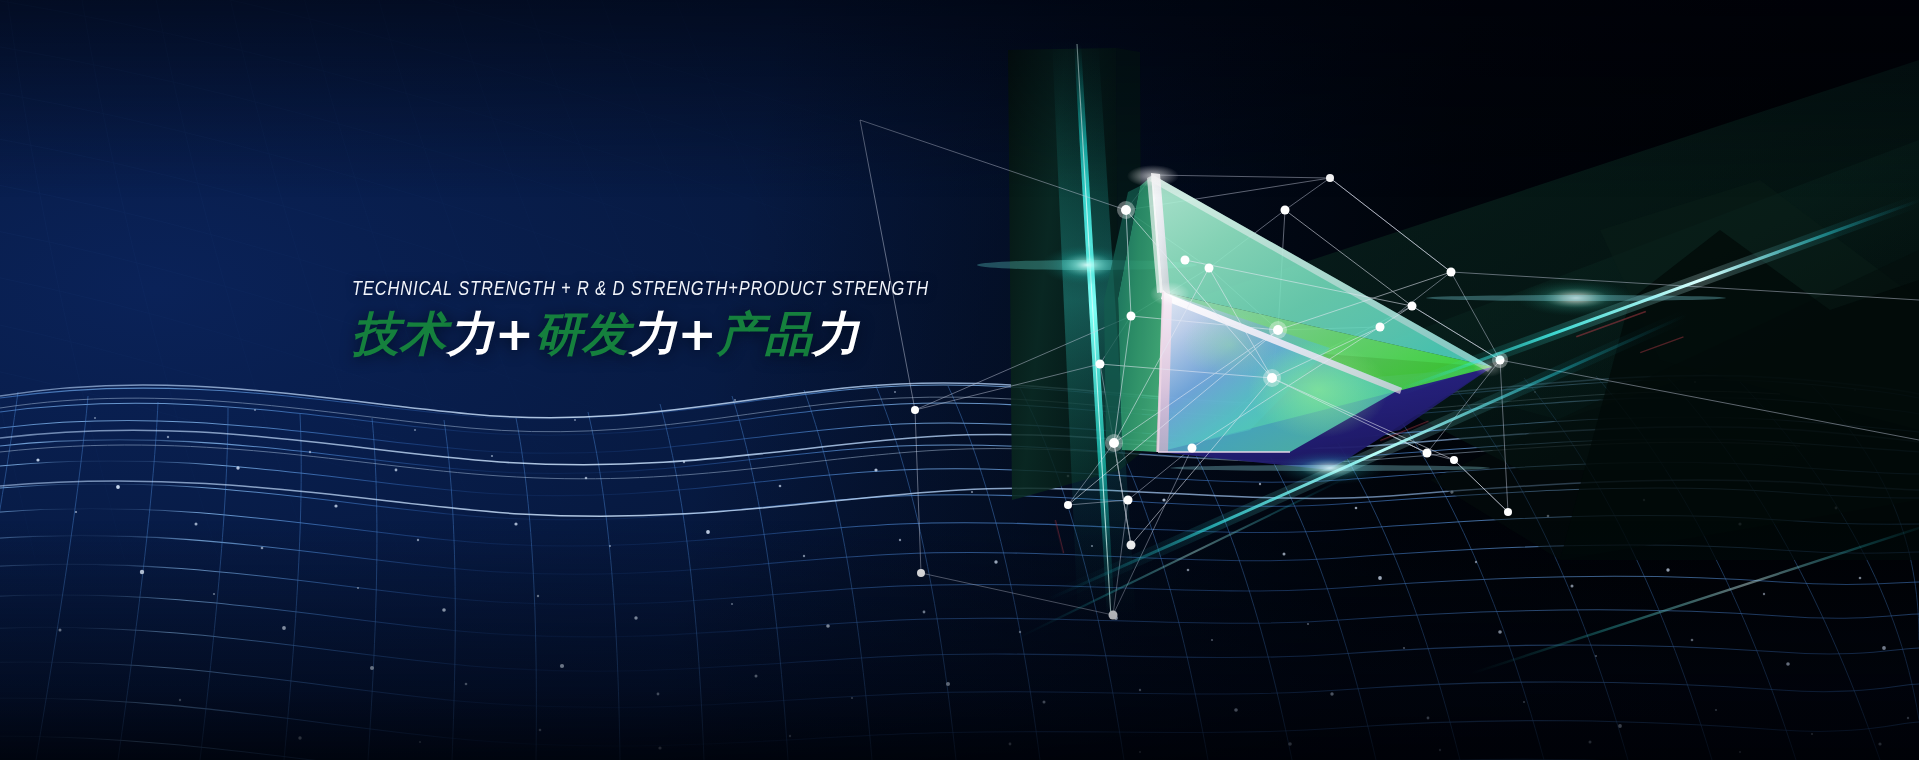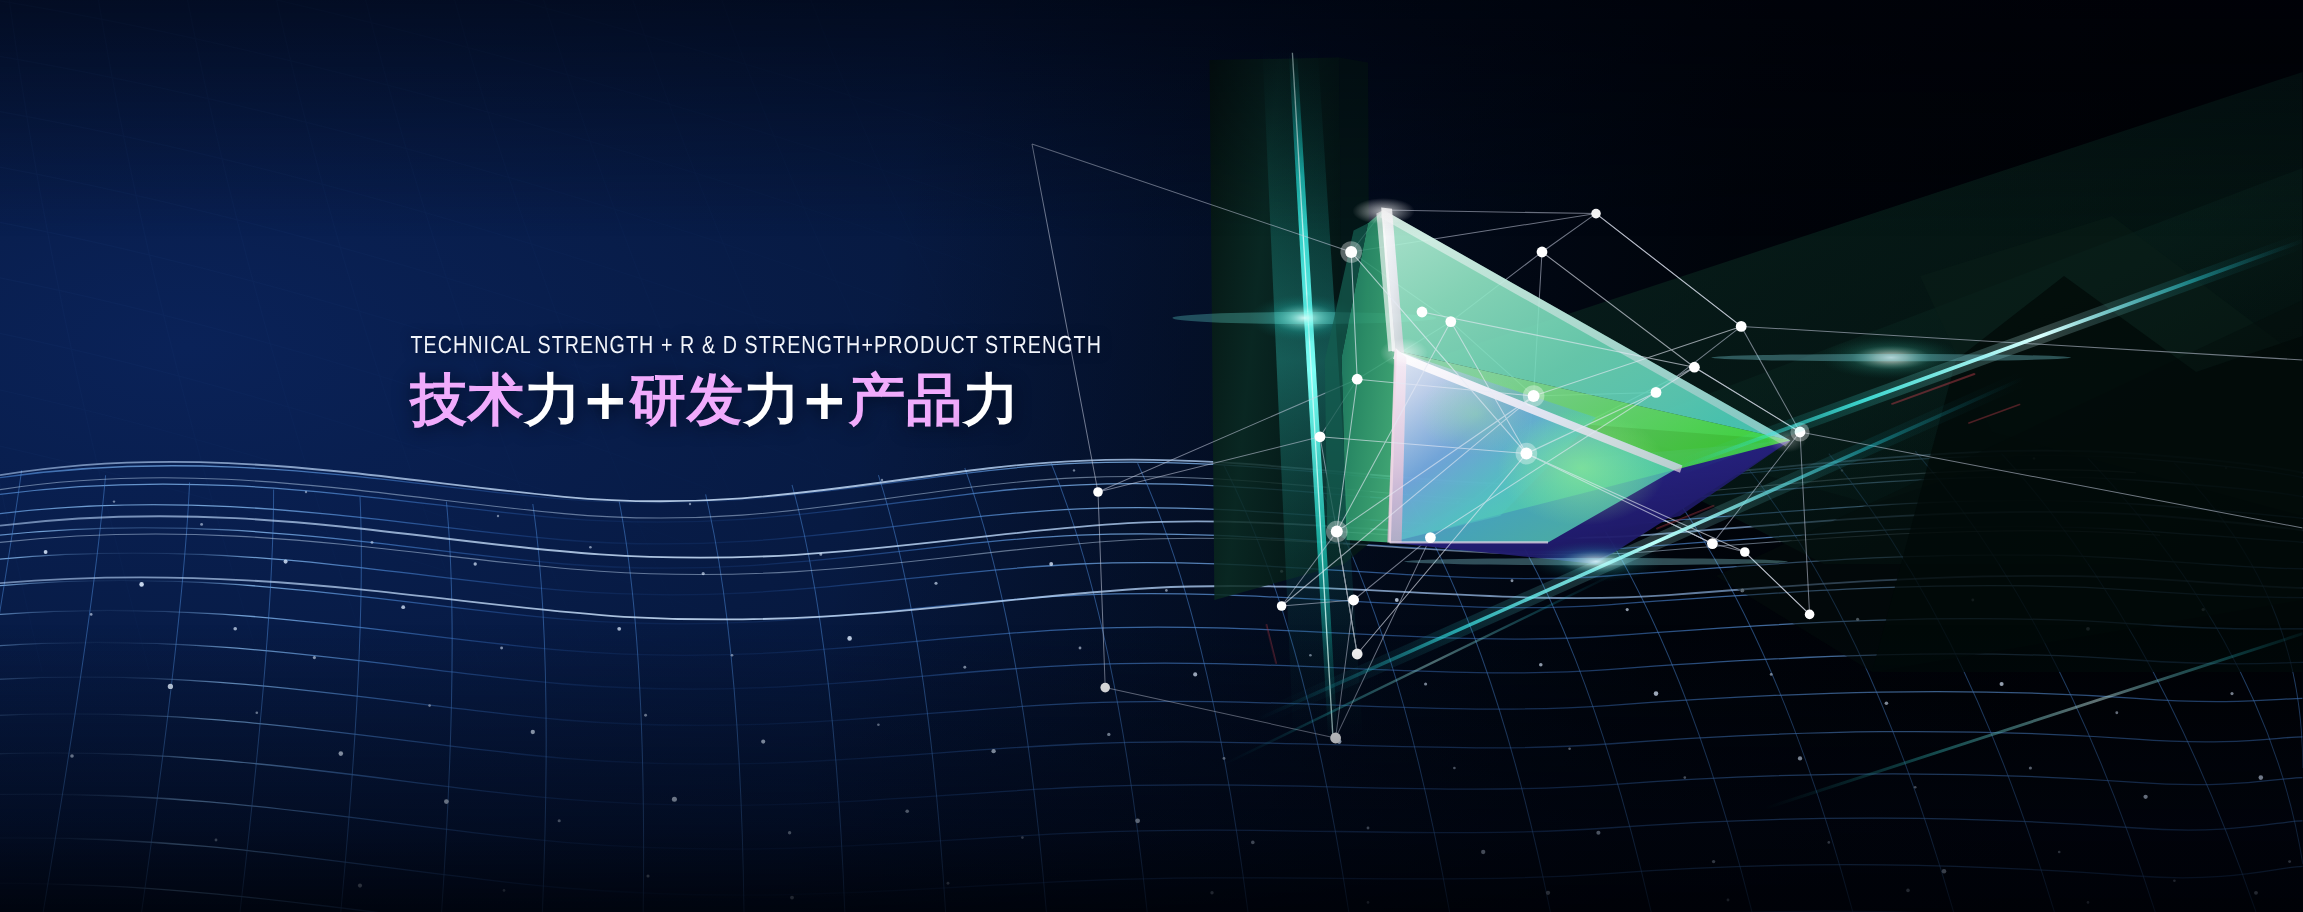--- a/index.html
+++ b/index.html
@@ -39,22 +39,23 @@
   .topo-grid{
     position:absolute;left:-120px;top:-140px;width:1080px;height:700px;
     opacity:.5;
   }
 
   
   .layer{position:absolute;inset:0;width:1919px;height:760px;}
 
   
   .copy{
-    position:absolute;left:342px;top:277px;width:640px;
+    position:absolute;left:352px;top:277px;width:640px;
     z-index:40;
+    font-style:italic;
   }
   .eyebrow{
     font-family:"Liberation Sans", sans-serif;
     font-size:20.5px;
     letter-spacing:.055em;
     color:#f2f5fb;
     white-space:nowrap;
     transform:scaleX(.80);
     transform-origin:left center;
     font-weight:400;
@@ -64,21 +65,21 @@
   .headline{
     margin-top:6px;
     font-family:"DejaVu Sans", sans-serif;
     font-size:47px;
     font-weight:bold;
     line-height:1.18;
     white-space:nowrap;
     letter-spacing:.012em;
     text-shadow:0 2px 14px rgba(2,10,28,.85);
   }
-  .g{color:#f0abfc;}
+  .g{color:#15803d;}
   .w{color:#ffffff;}
 </style>
 </head>
 <body>
 
 <div id="stage">
 
   <div class="bg-base"></div>
 
   <svg class="topo-grid" viewBox="0 0 1080 700" preserveAspectRatio="none">

